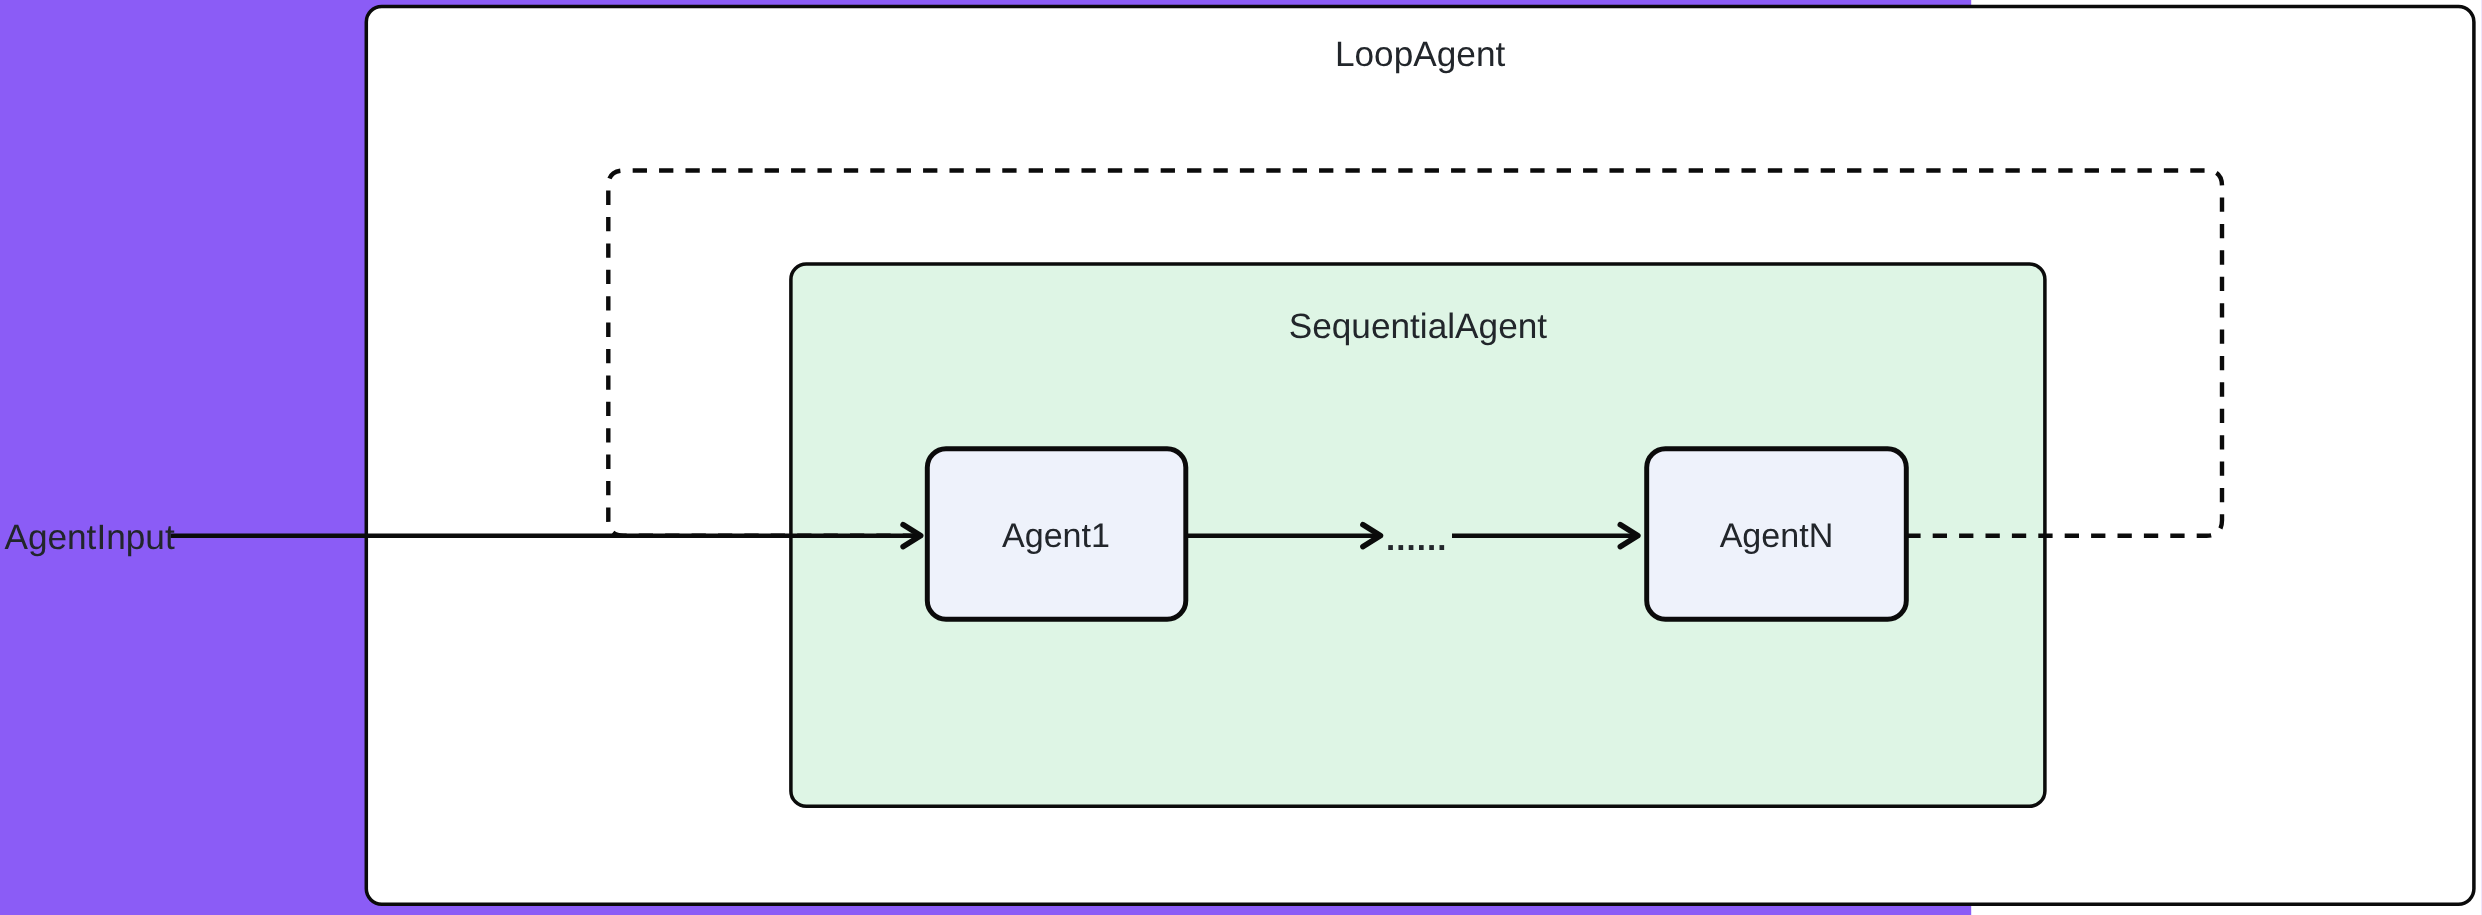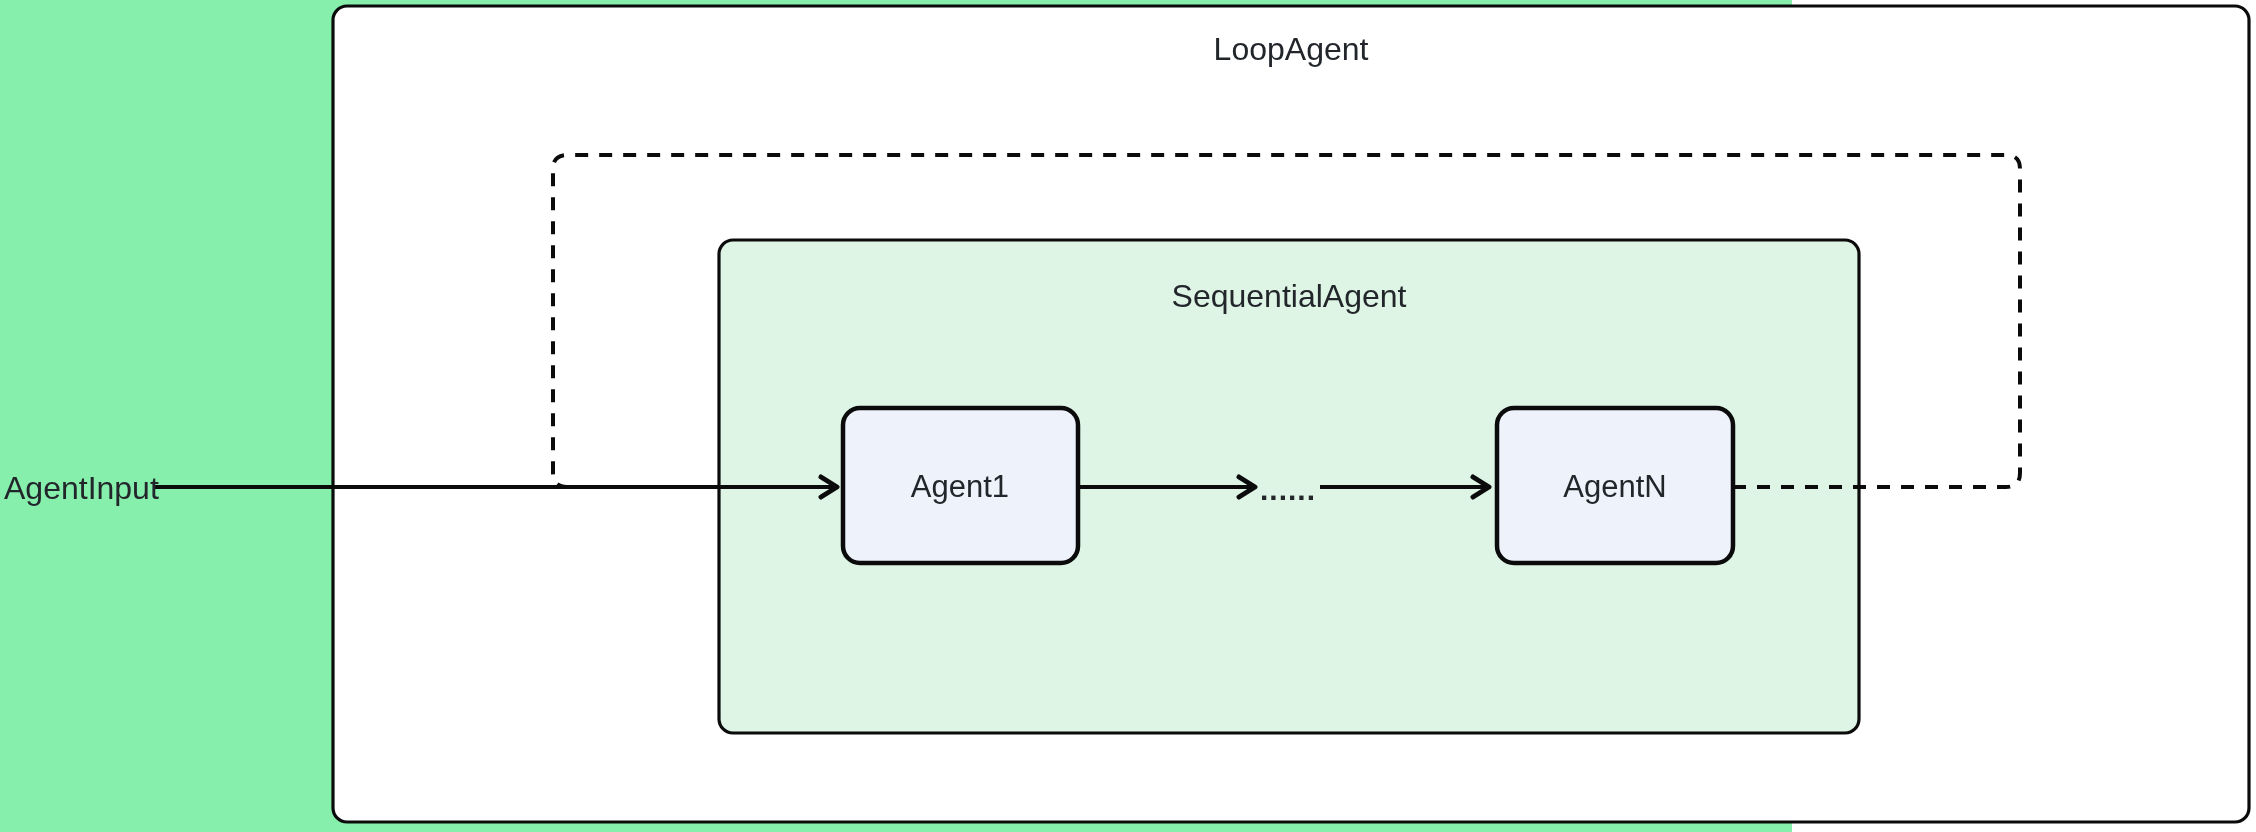--- a/index.html
+++ b/index.html
@@ -4,21 +4,21 @@
 <style>
   html, body {
     margin: 0;
     padding: 0;
     background: #ffffff;
   }
   .stage {
     position: relative;
     width: 1792px;
     height: 832px;
-    background: #86efac;
+    background: #8b5cf6;
     text-align: center;
   }
   svg { display: block; }
   .label {
     font-family: "Liberation Sans", sans-serif;
     fill: #22262b;
   }
   .title-label { font-size: 32px; }
   .node-label  { font-size: 31px; }
   .ellipsis-label { font-size: 30px; font-weight: bold; letter-spacing: 1px; }

